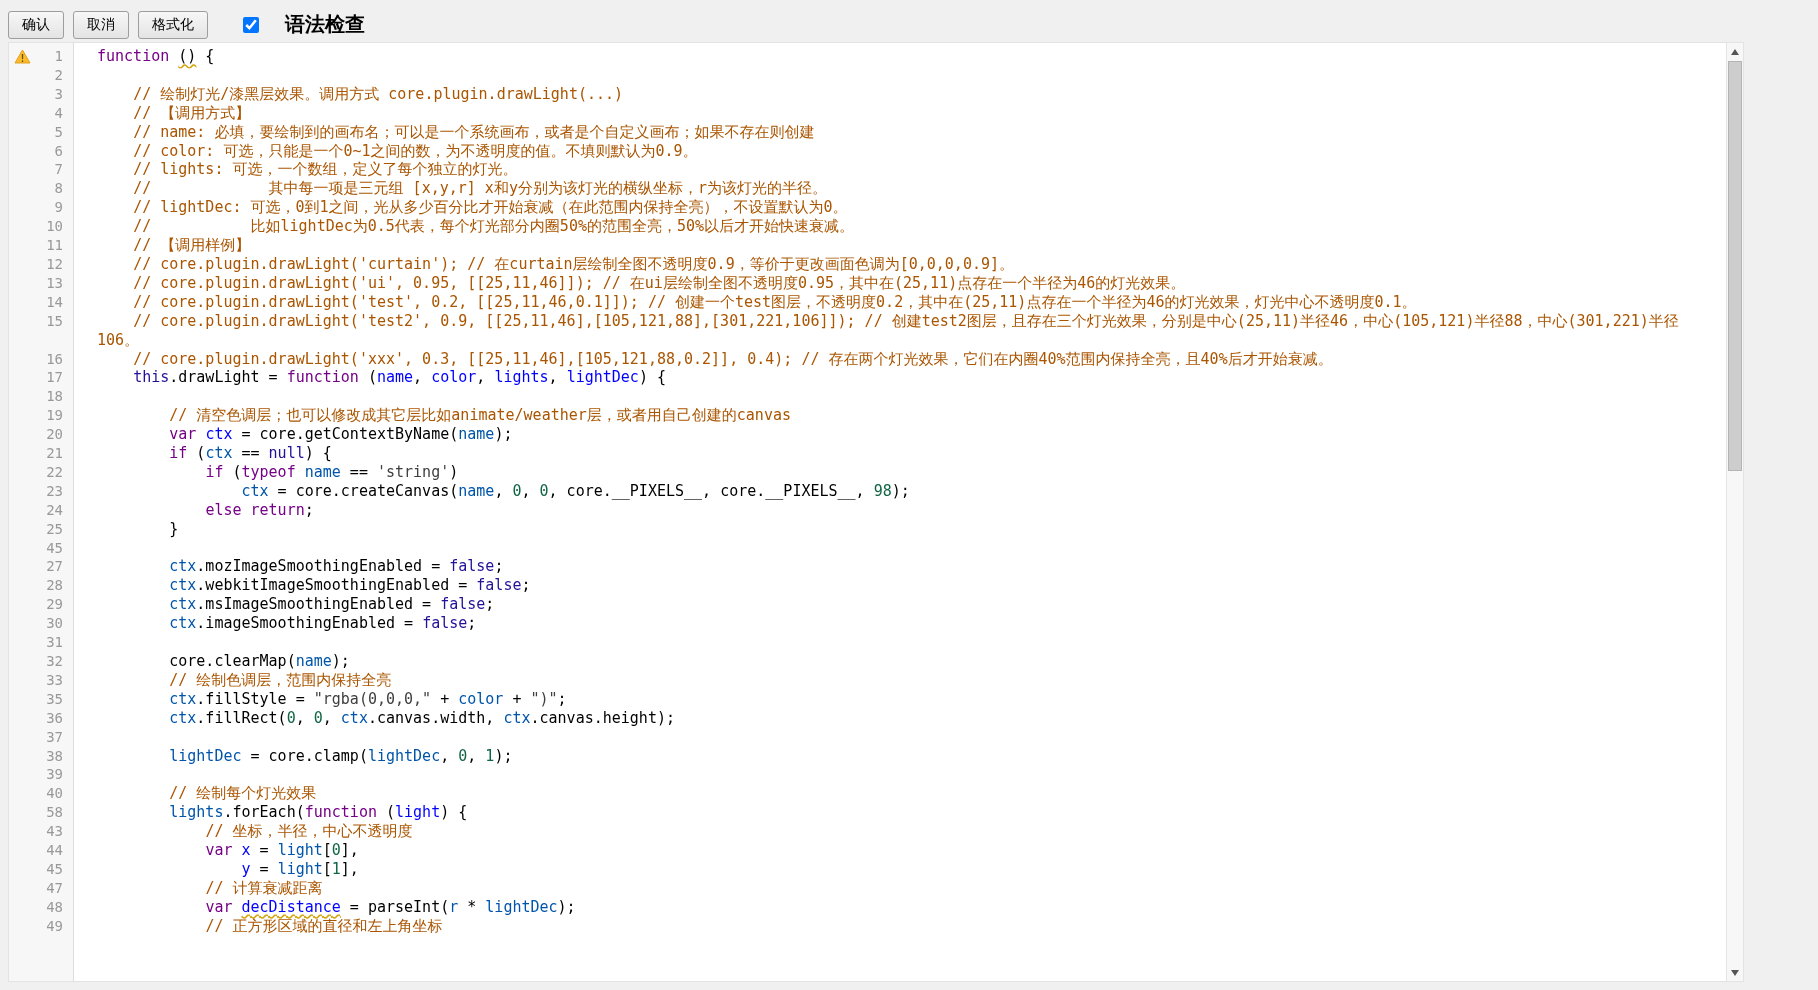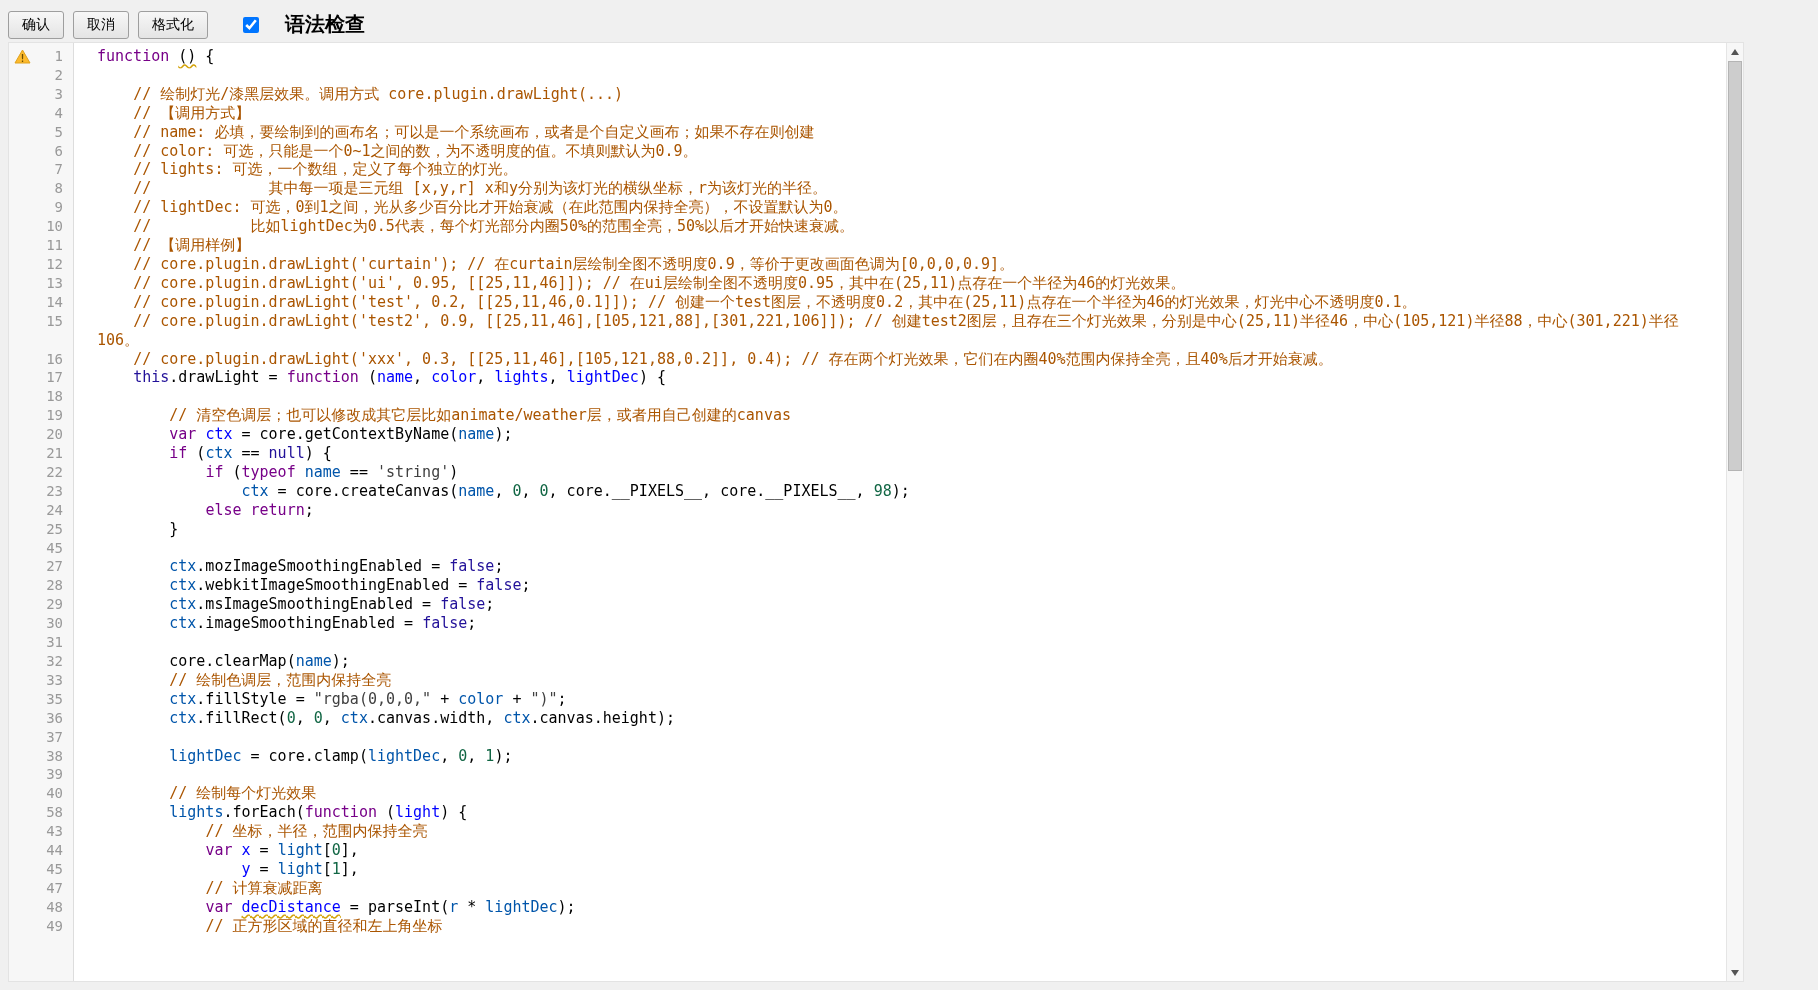--- a/index.html
+++ b/index.html
@@ -264,21 +264,21 @@
         <div class="row">
           <div class="gut"><span>40</span></div>
           <div class="code"><span class="tk-c">        // 绘制每个灯光效果</span></div>
         </div>
         <div class="row">
           <div class="gut"><span>58</span></div>
           <div class="code"><span class="tk-p">        </span><span class="tk-v">lights</span><span class="tk-p">.forEach(</span><span class="tk-k">function</span><span class="tk-p"> (</span><span class="tk-d">light</span><span class="tk-p">) {</span></div>
         </div>
         <div class="row">
           <div class="gut"><span>43</span></div>
-          <div class="code"><span class="tk-c">            // 坐标，半径，范围内保持全亮</span></div>
+          <div class="code"><span class="tk-c">            // 坐标，半径，中心不透明度</span></div>
         </div>
         <div class="row">
           <div class="gut"><span>44</span></div>
           <div class="code"><span class="tk-p">            </span><span class="tk-k">var</span><span class="tk-p"> </span><span class="tk-d">x</span><span class="tk-p"> = </span><span class="tk-v">light</span><span class="tk-p">[</span><span class="tk-n">0</span><span class="tk-p">],</span></div>
         </div>
         <div class="row">
           <div class="gut"><span>45</span></div>
           <div class="code"><span class="tk-p">                </span><span class="tk-d">y</span><span class="tk-p"> = </span><span class="tk-v">light</span><span class="tk-p">[</span><span class="tk-n">1</span><span class="tk-p">],</span></div>
         </div>
         <div class="row">

